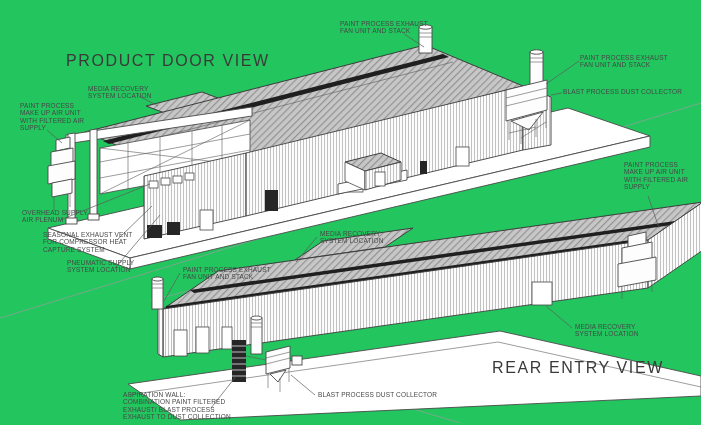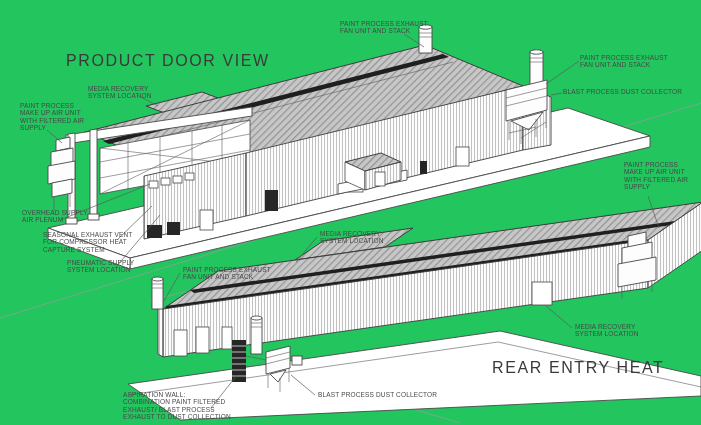--- a/index.html
+++ b/index.html
@@ -232,21 +232,21 @@
     <line class="leader" x1="648" y1="196" x2="659" y2="228"></line>
     <line class="leader" x1="180" y1="273" x2="164" y2="301"></line>
     <line class="leader" x1="317" y1="237" x2="296" y2="262"></line>
     <line class="leader" x1="211" y1="408" x2="237" y2="375"></line>
     <line class="leader" x1="315" y1="395" x2="291" y2="375"></line>
     <line class="leader" x1="572" y1="328" x2="546" y2="306"></line>
   </g>
 </svg>
 
 <div class="title" style="left:66px; top:52px;">PRODUCT DOOR VIEW</div>
-<div class="title" style="left:492px; top:359px;">REAR ENTRY HEAT</div>
+<div class="title" style="left:492px; top:359px;">REAR ENTRY VIEW</div>
 
 <div class="lbl" style="left:340px; top:20px;">PAINT PROCESS EXHAUST
 FAN UNIT AND STACK</div>
 <div class="lbl" style="left:580px; top:54px;">PAINT PROCESS EXHAUST
 FAN UNIT AND STACK</div>
 <div class="lbl" style="left:563px; top:88px;">BLAST PROCESS DUST COLLECTOR</div>
 <div class="lbl" style="left:88px; top:85px;">MEDIA RECOVERY
 SYSTEM LOCATION</div>
 <div class="lbl" style="left:20px; top:102px;">PAINT PROCESS
 MAKE UP AIR UNIT

